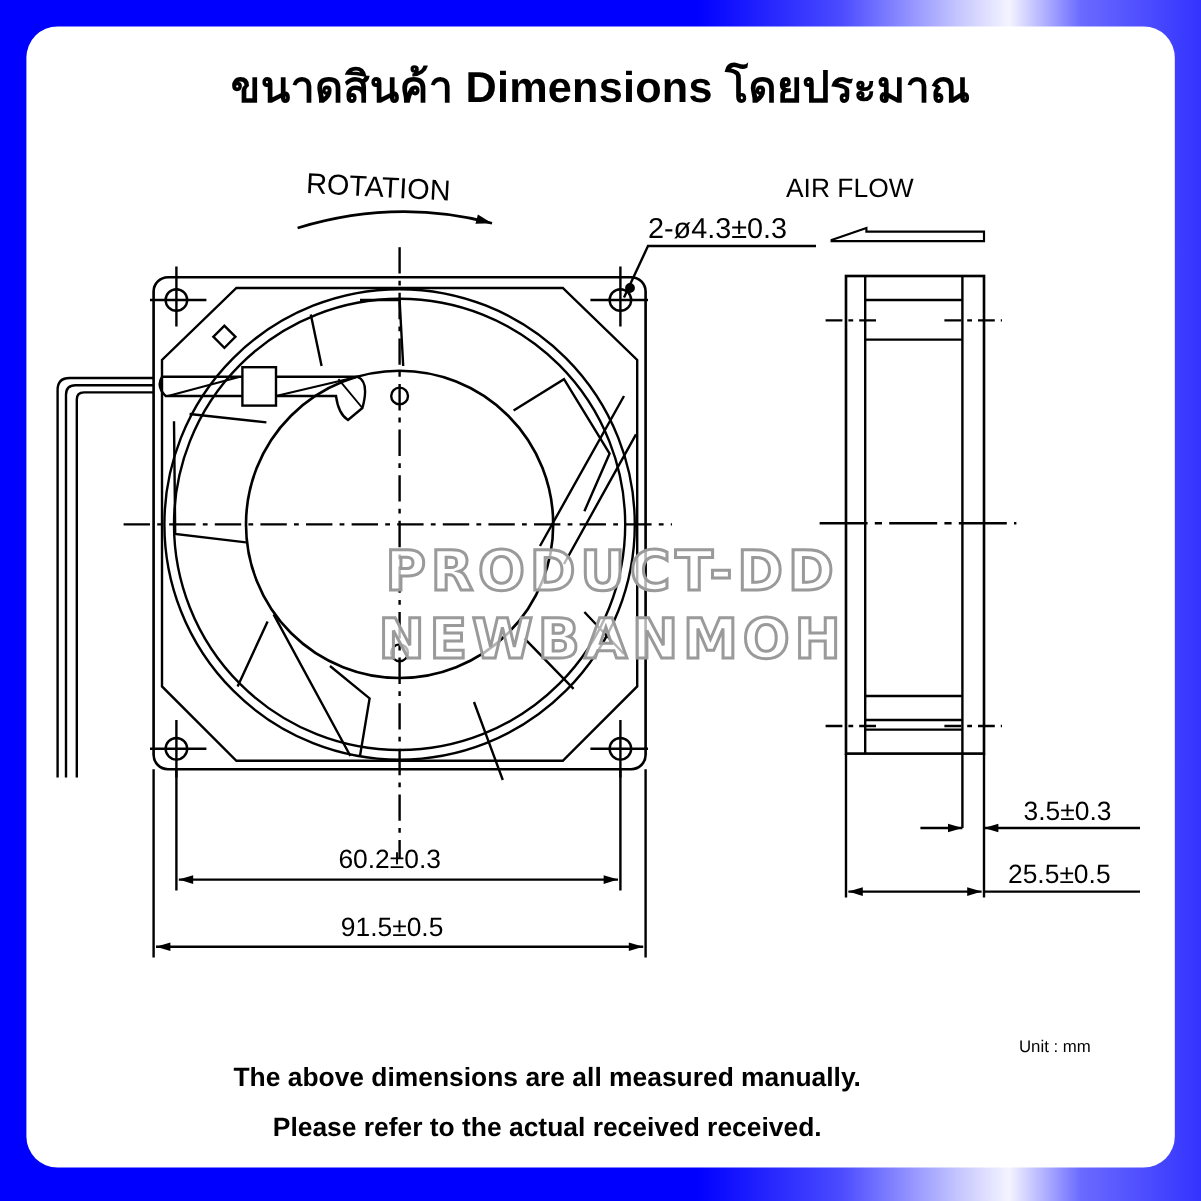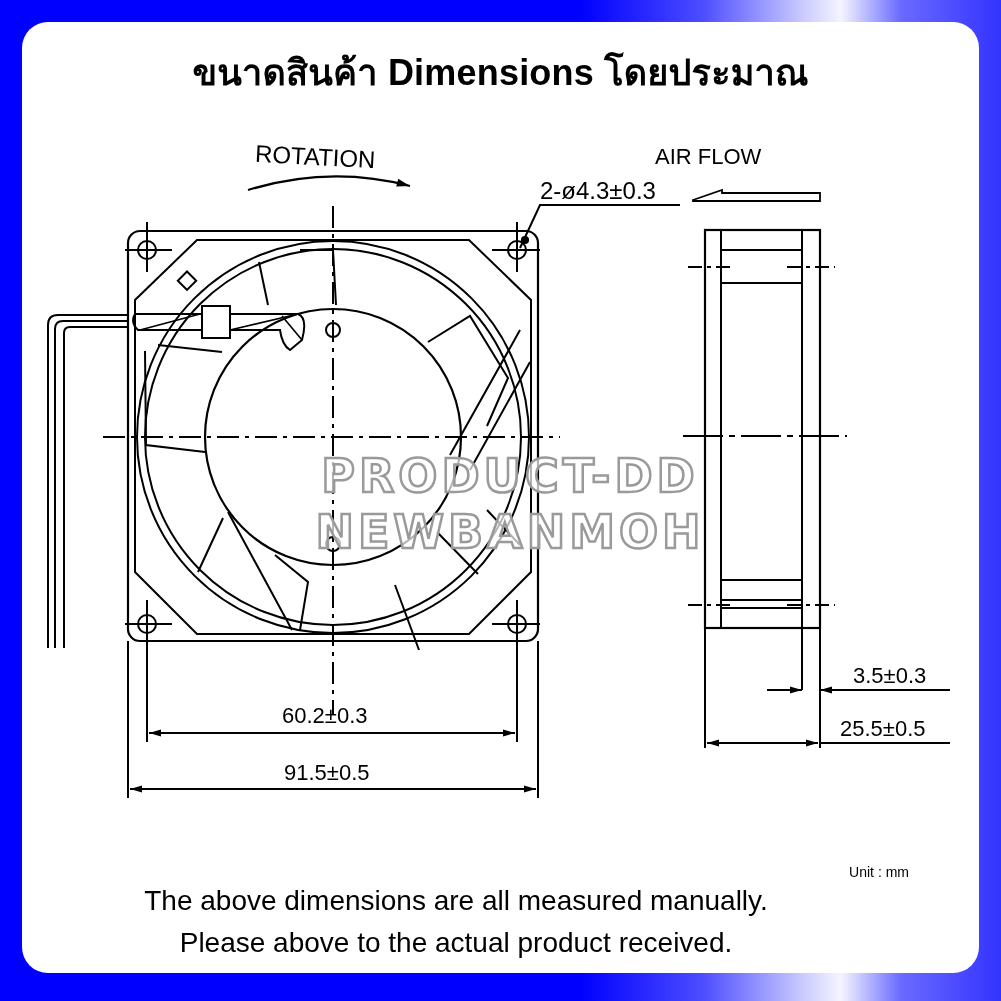--- a/index.html
+++ b/index.html
@@ -13,21 +13,21 @@
     background: #ffffff; border-radius: 26px;
   }
   .title {
     position: absolute; left: 0; top: 44px; width: 1001px; text-align: center;
     font-weight: bold; font-size: 36px; color: #000; letter-spacing: 0.2px;
   }
   svg.drawing { position: absolute; left: 0; top: 0; }
   .lbl { position: absolute; color: #000; white-space: nowrap; }
   .lbl-draw { font-family: "Liberation Sans", sans-serif; font-size: 22px; }
   .unit { right: 92px; top: 840px; font-size: 14px; margin-top: 24px; }
-  .note { left: 0; width: 912px; text-align: center; font-size: 28px; }
+  .note { left: 0; width: 912px; text-align: center; font-size: 22px; font-weight: bold; }
   .note1 { top: 885px; }
   .note2 { top: 927px; }
   .wm { position: absolute; left: 300px; top: 444px; }
 </style>
 </head>
 <body>
 
 <div class="card"></div>
 
 <div class="title">ขนาดสินค้า Dimensions โดยประมาณ</div>
@@ -125,13 +125,13 @@
 <div class="lbl lbl-draw" style="left:255px; top:143px; transform:rotate(3deg); font-size:24px;">ROTATION</div>
 <div class="lbl lbl-draw" style="left:540px; top:177px; font-size:24px;">2-ø4.3±0.3</div>
 <div class="lbl lbl-draw" style="left:655px; top:144px; font-size:22px;">AIR FLOW</div>
 <div class="lbl lbl-draw" style="left:282px; top:703px;">60.2±0.3</div>
 <div class="lbl lbl-draw" style="left:284px; top:760px;">91.5±0.5</div>
 <div class="lbl lbl-draw" style="left:853px; top:663px;">3.5±0.3</div>
 <div class="lbl lbl-draw" style="left:840px; top:716px;">25.5±0.5</div>
 
 <div class="lbl unit">Unit : mm</div>
 <div class="lbl note note1">The above dimensions are all measured manually.</div>
-<div class="lbl note note2">Please above to the actual product received.</div>
+<div class="lbl note note2">Please refer to the actual received received.</div>
 
 </body></html>

